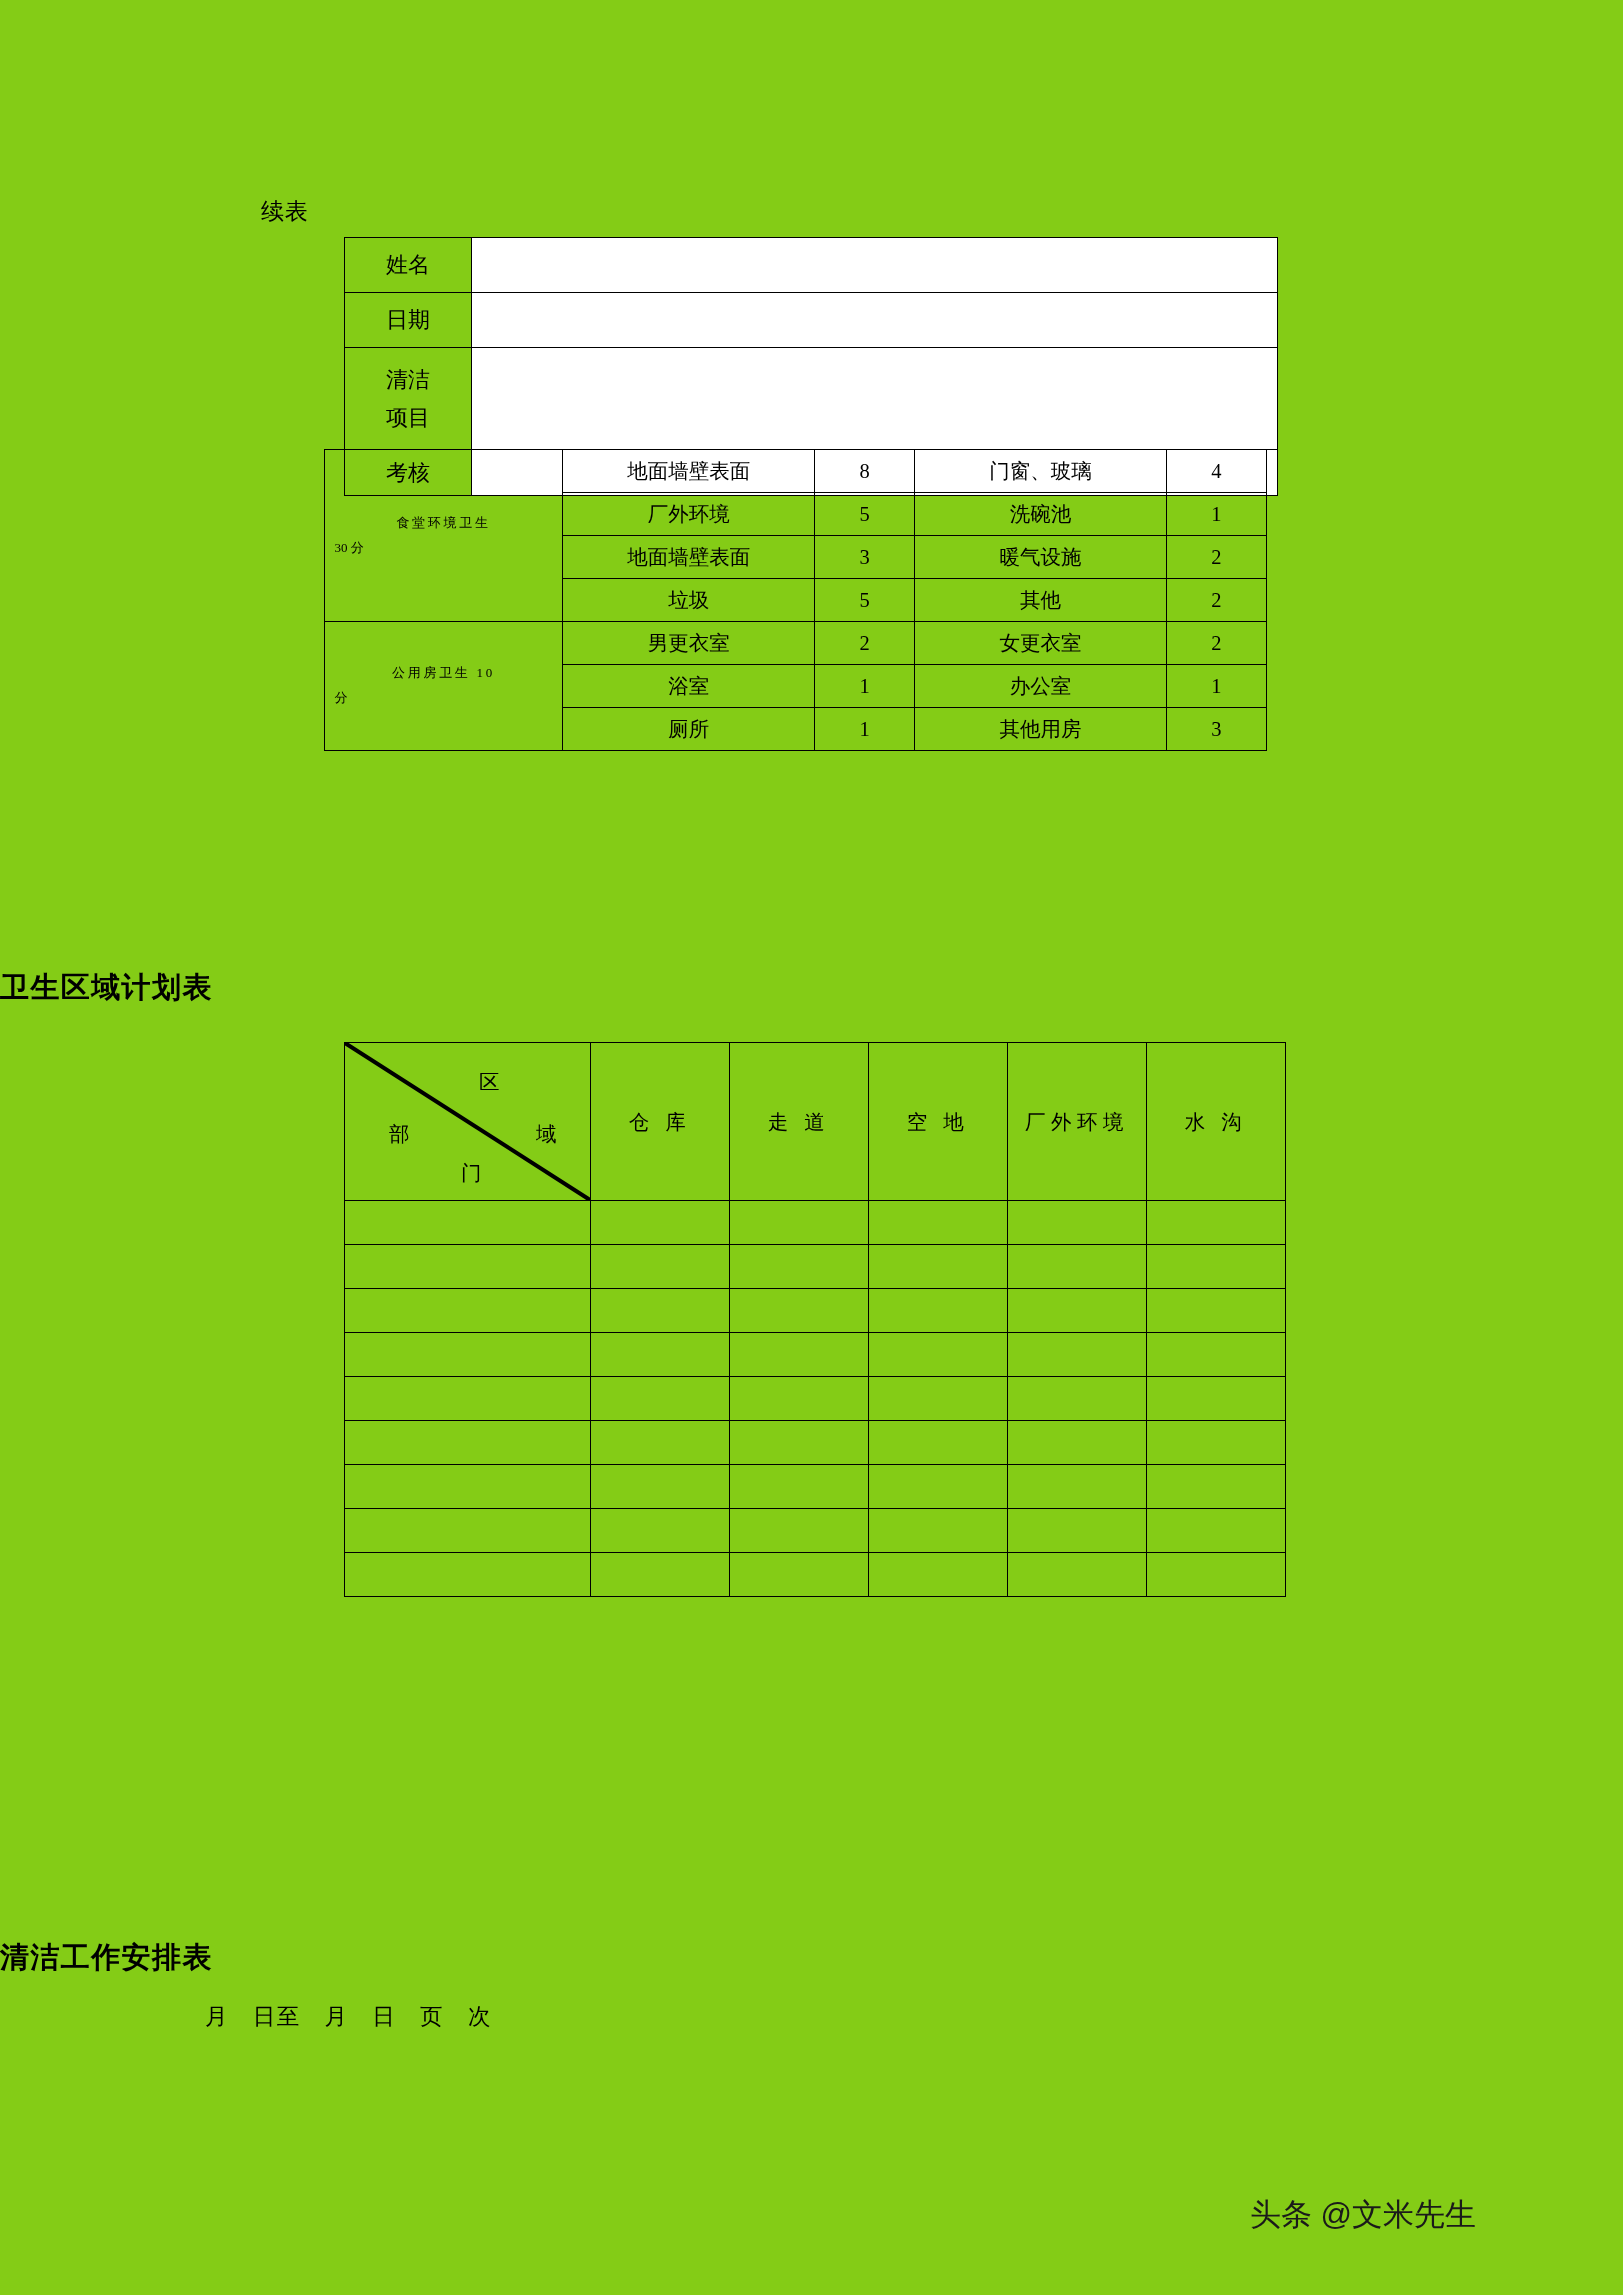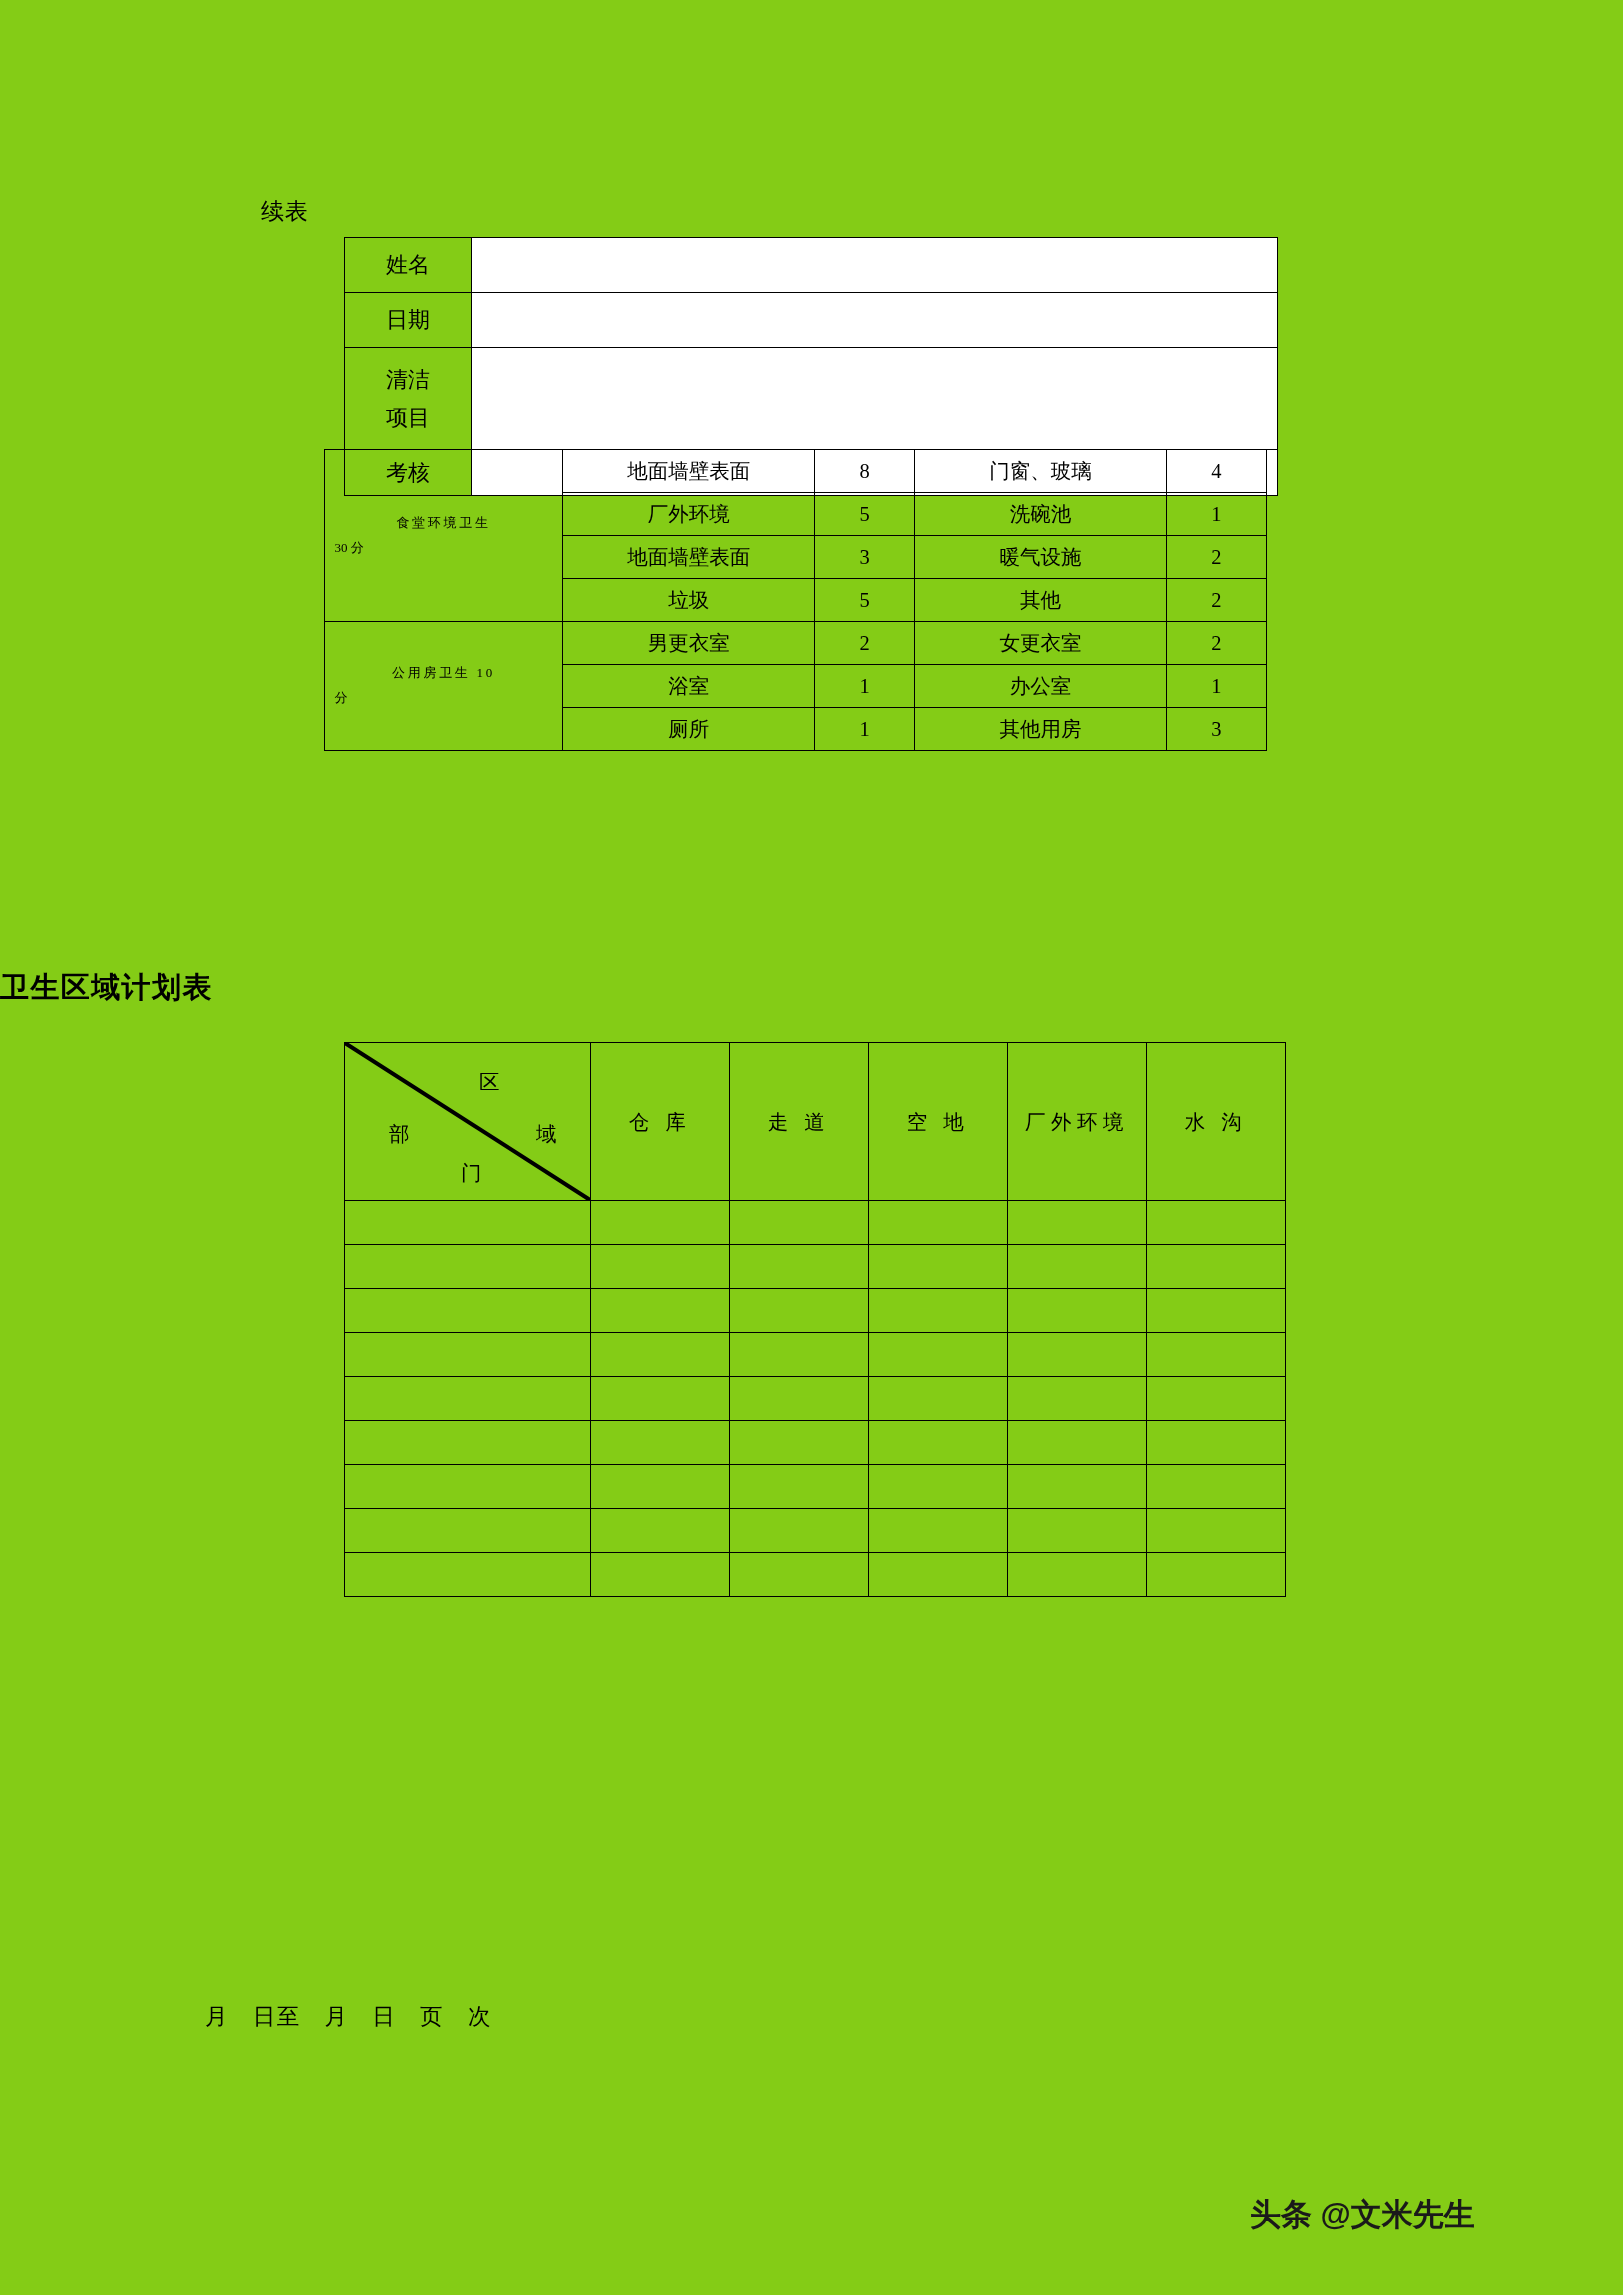--- a/index.html
+++ b/index.html
@@ -156,21 +156,21 @@
   .diag-yu  { left: 191px; top: 77px; }
   .diag-men { left: 116px; top: 116px; }
   .colhdr   { letter-spacing: 5.5px; }
 
   
   .watermark {
     position: absolute;
     left: 1250px;
     top: 2194px;
     font-size: 31px;
-    font-weight: bold;
+    font-weight: normal;
     color: #1a1a1a;
     white-space: nowrap;
     font-family: "Liberation Sans", "DejaVu Sans", sans-serif;
     text-align: center;
   }
 </style>
 </head>
 <body>
 
 <div class="page">
@@ -346,19 +346,20 @@
         <td></td>
         <td></td>
         <td></td>
         <td></td>
         <td></td>
         <td></td>
       </tr>
     </tbody>
   </table>
 
+  <div class="title-center title-work-plan">清洁工作安排表</div>
 
   <div class="dateline">月　日至　月　日　页　次</div>
 
   <div class="watermark">头条 @文米先生</div>
 
 </div>
 
 
 </body></html>

